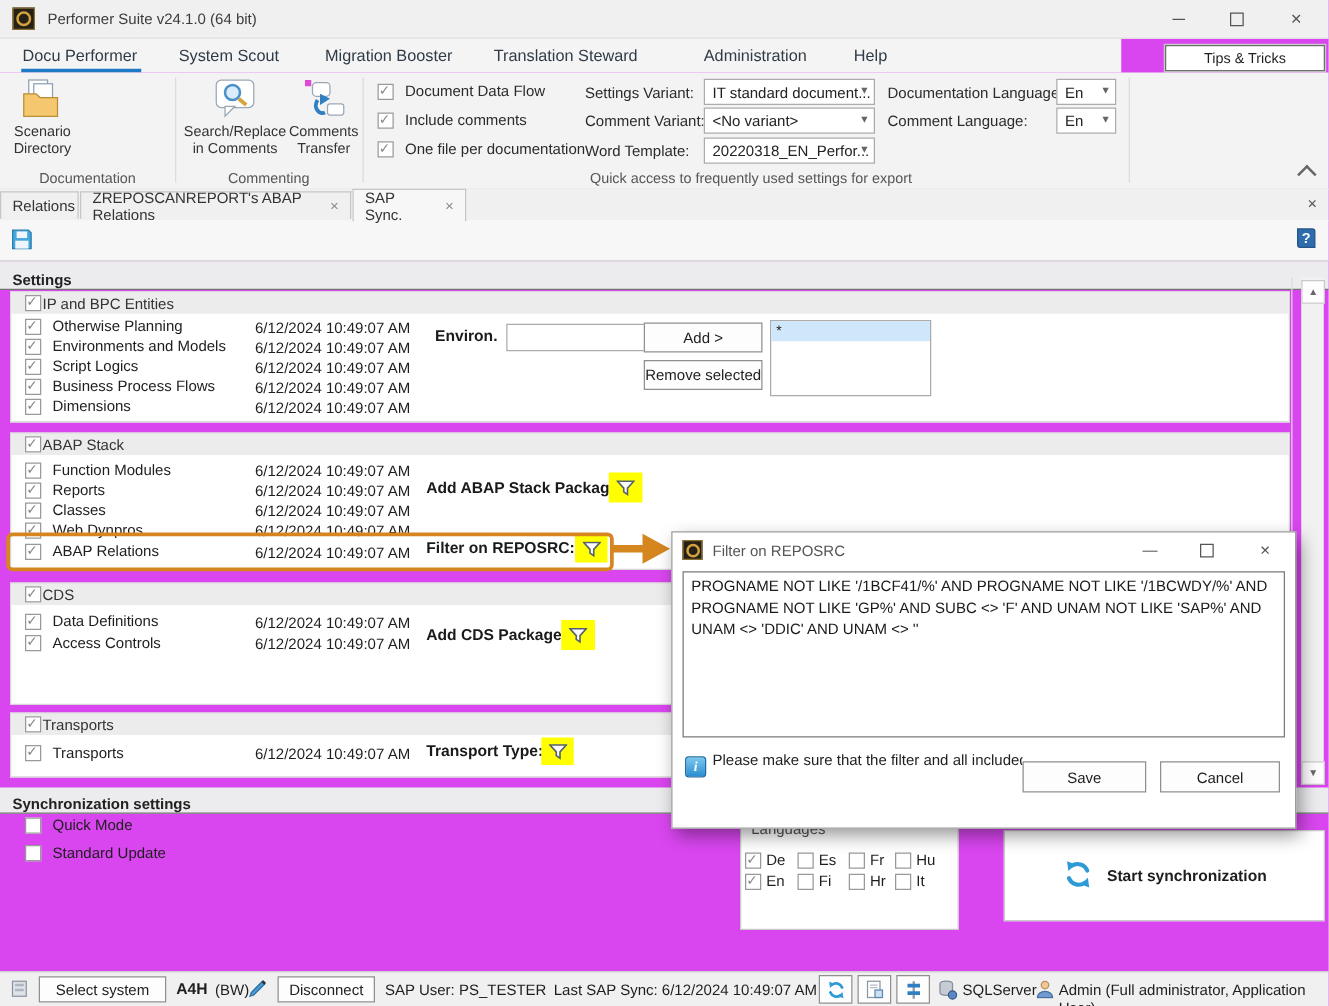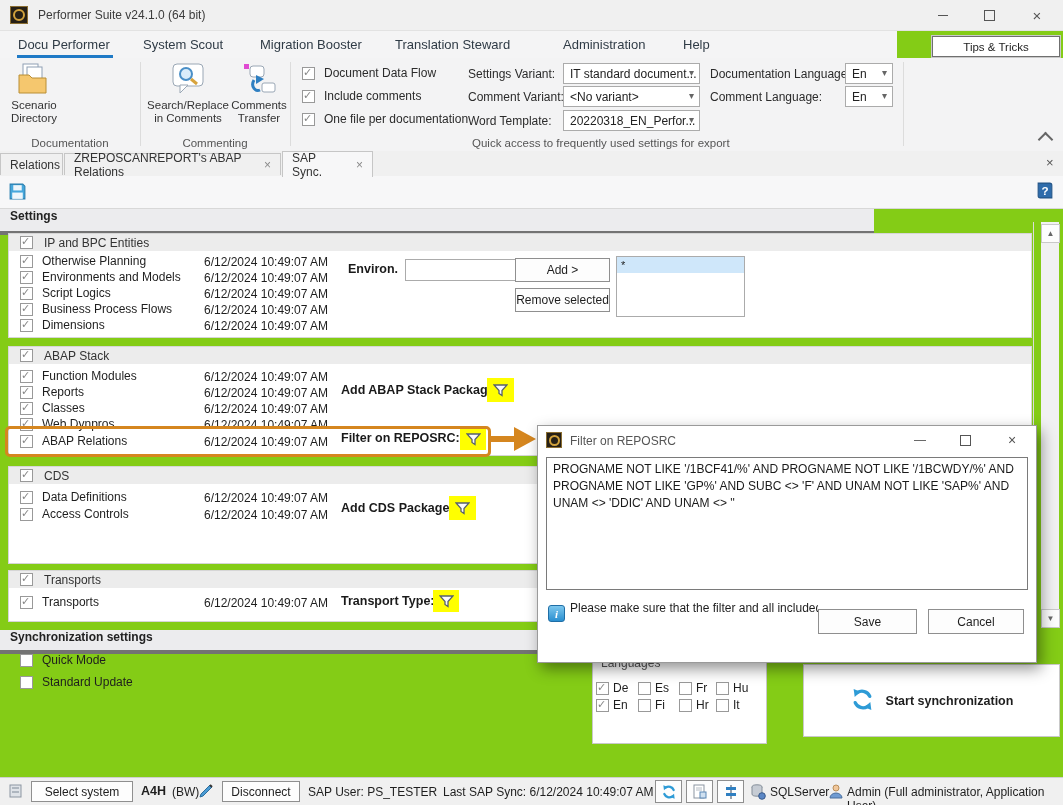--- a/index.html
+++ b/index.html
@@ -1,17 +1,17 @@
 <!DOCTYPE html>
 <html><head>
 <meta charset="utf-8">
 <style>
   html,body{margin:0;padding:0;overflow:hidden}
   body{font-family:"Liberation Sans","DejaVu Sans",sans-serif;font-size:12px;color:#1e1e1e;background:#fff}
-  #app{position:relative;width:1063px;height:805px;background:#84cc16;overflow:hidden}
+  #app{position:relative;width:1063px;height:805px;background:#d946ef;overflow:hidden}
   .abs{position:absolute}
   .flex{display:flex;align-items:center}
   .b{font-weight:bold}
   
   .titlebar{position:absolute;left:0;top:0;width:1063px;height:30px;background:#f0f0f0;border-bottom:1px solid #e2e2e2}
   .winbtn{position:absolute;top:0;width:46px;height:30px;display:flex;align-items:center;justify-content:center;color:#555;cursor:default}
   .maxglyph{width:9px;height:9px;border:1px solid #555}
   .minbar{width:10px;height:1px;background:#555}
   .logo{width:18px;height:18px;background:#262016;border:1px solid #8a6d31;display:inline-block;box-sizing:border-box}
   .ring{width:8px;height:8px;border:2px solid #d2a23c;border-radius:50%;display:block;margin:2px auto 0}
@@ -29,23 +29,23 @@
   .dd{position:absolute;height:21px;background:#fff;border:1px solid #ababab;box-sizing:border-box;display:flex;align-items:center;padding-left:6px;font-size:12px;color:#222}
   .dd::after{content:"\25BE";position:absolute;right:5px;top:3px;color:#666;font-size:10px}
   .chev{width:9px;height:9px;border-left:2px solid #666;border-top:2px solid #666;transform:rotate(45deg)}
   
   .tabbar{position:absolute;left:0;top:151px;width:1063px;height:25px;background:#f0f0f0;border-bottom:1px solid #c6c6c6}
   .tab{position:absolute;top:2px;height:22px;background:#f0f0f0;border:1px solid #c6c6c6;border-bottom:none;display:flex;align-items:center;gap:10px;padding:0 9px;font-size:12px;color:#333;box-sizing:border-box}
   .tab.active{top:0;height:26px;background:#f7f7f8;z-index:2}
   .tclose{color:#8a8a8a;font-size:12px;cursor:default}
   .toolrow{position:absolute;left:0;top:176px;width:1063px;height:32px;background:#f7f7f8;border-bottom:1px solid #d8d8d8}
   
-  .band{position:absolute;left:0;width:874px;height:21px;background:#ececee;border-bottom:4px solid #737373;display:flex;align-items:flex-start}
+  .band{position:absolute;left:0;width:1063px;height:21px;background:#ececee;border-bottom:1px solid #737373;display:flex;align-items:flex-end}
   .secbox{position:absolute;left:8px;width:1024px;background:#fff;border:1px solid #d6d6d6;box-sizing:border-box}
-  .sechead{position:absolute;left:0;top:0;right:0;height:17px;background:#ececec;display:flex;align-items:center;gap:11px;padding-left:11px;color:#333}
+  .sechead{position:absolute;left:0;top:0;right:0;height:17px;background:#ececec;display:flex;align-items:center;gap:1px;padding-left:11px;color:#333}
   .item{position:absolute;display:flex;align-items:center;gap:9px;font-size:12px;color:#1e1e1e}
   .ts{position:absolute;font-size:12px;color:#1e1e1e}
   .alab{position:absolute;font-weight:bold;font-size:12.5px;color:#1a1a1a}
   .filterbtn{position:absolute;background:#ffff00;display:flex;align-items:center;justify-content:center;cursor:pointer}
   .pbtn{background:#fdfdfd;border:1px solid #8f8f8f;display:flex;align-items:center;justify-content:center;font-size:12px;color:#1e1e1e;box-sizing:border-box}
   .sb{position:absolute;background:#fdfdfd;border:1px solid #c9c9c9;display:flex;align-items:center;justify-content:center;color:#666;font-size:8px}
   
   .dialog{position:absolute;left:537px;top:425px;width:500px;height:238px;background:#fff;border:1px solid #9a9a9a;box-shadow:4px 6px 14px rgba(0,0,0,.42);z-index:20;box-sizing:border-box}
   .dwinbtn{position:absolute;top:0;width:32px;height:28px;display:flex;align-items:center;justify-content:center;color:#555}
   .filtertext{position:absolute;left:8px;top:31px;width:482px;height:133px;border:1px solid #7a7a7a;box-sizing:border-box;padding:3px 6px;font-size:12px;line-height:17px;white-space:pre-wrap;color:#1a1a1a;background:#fff}

